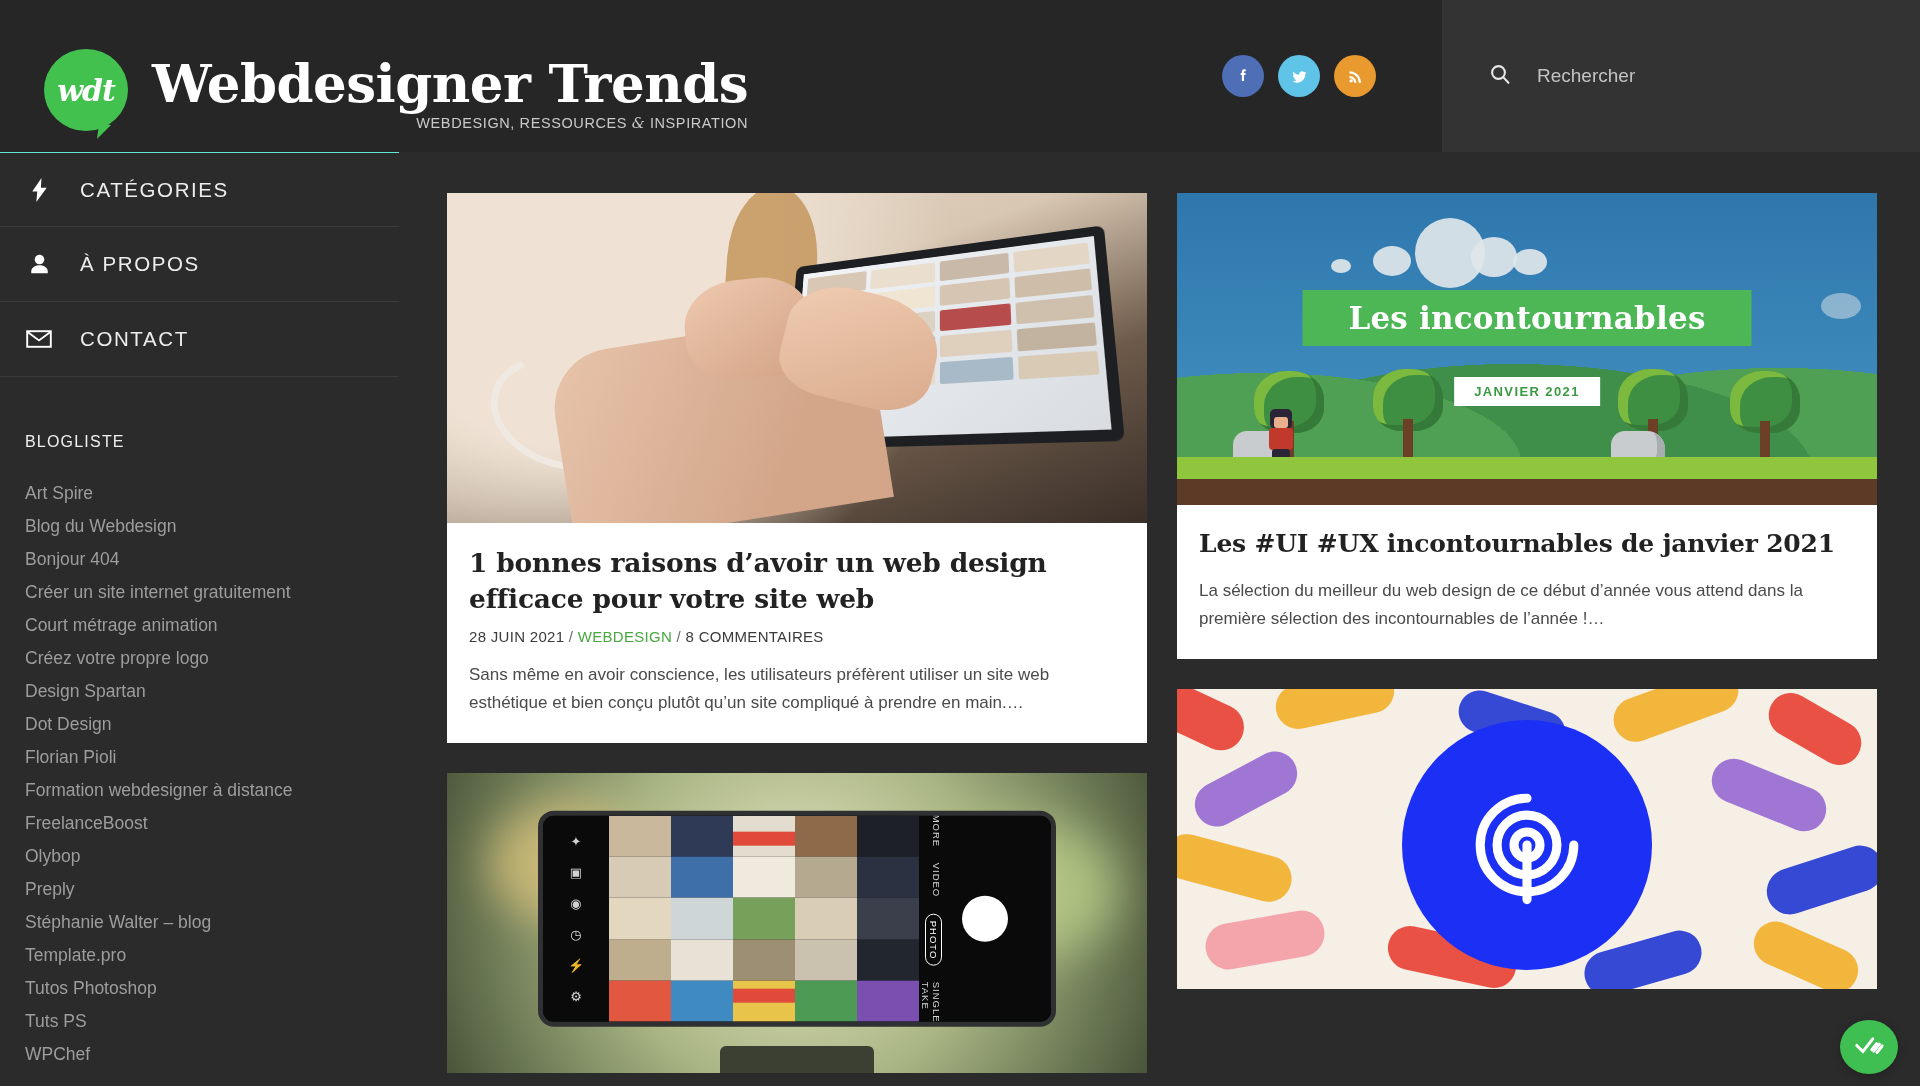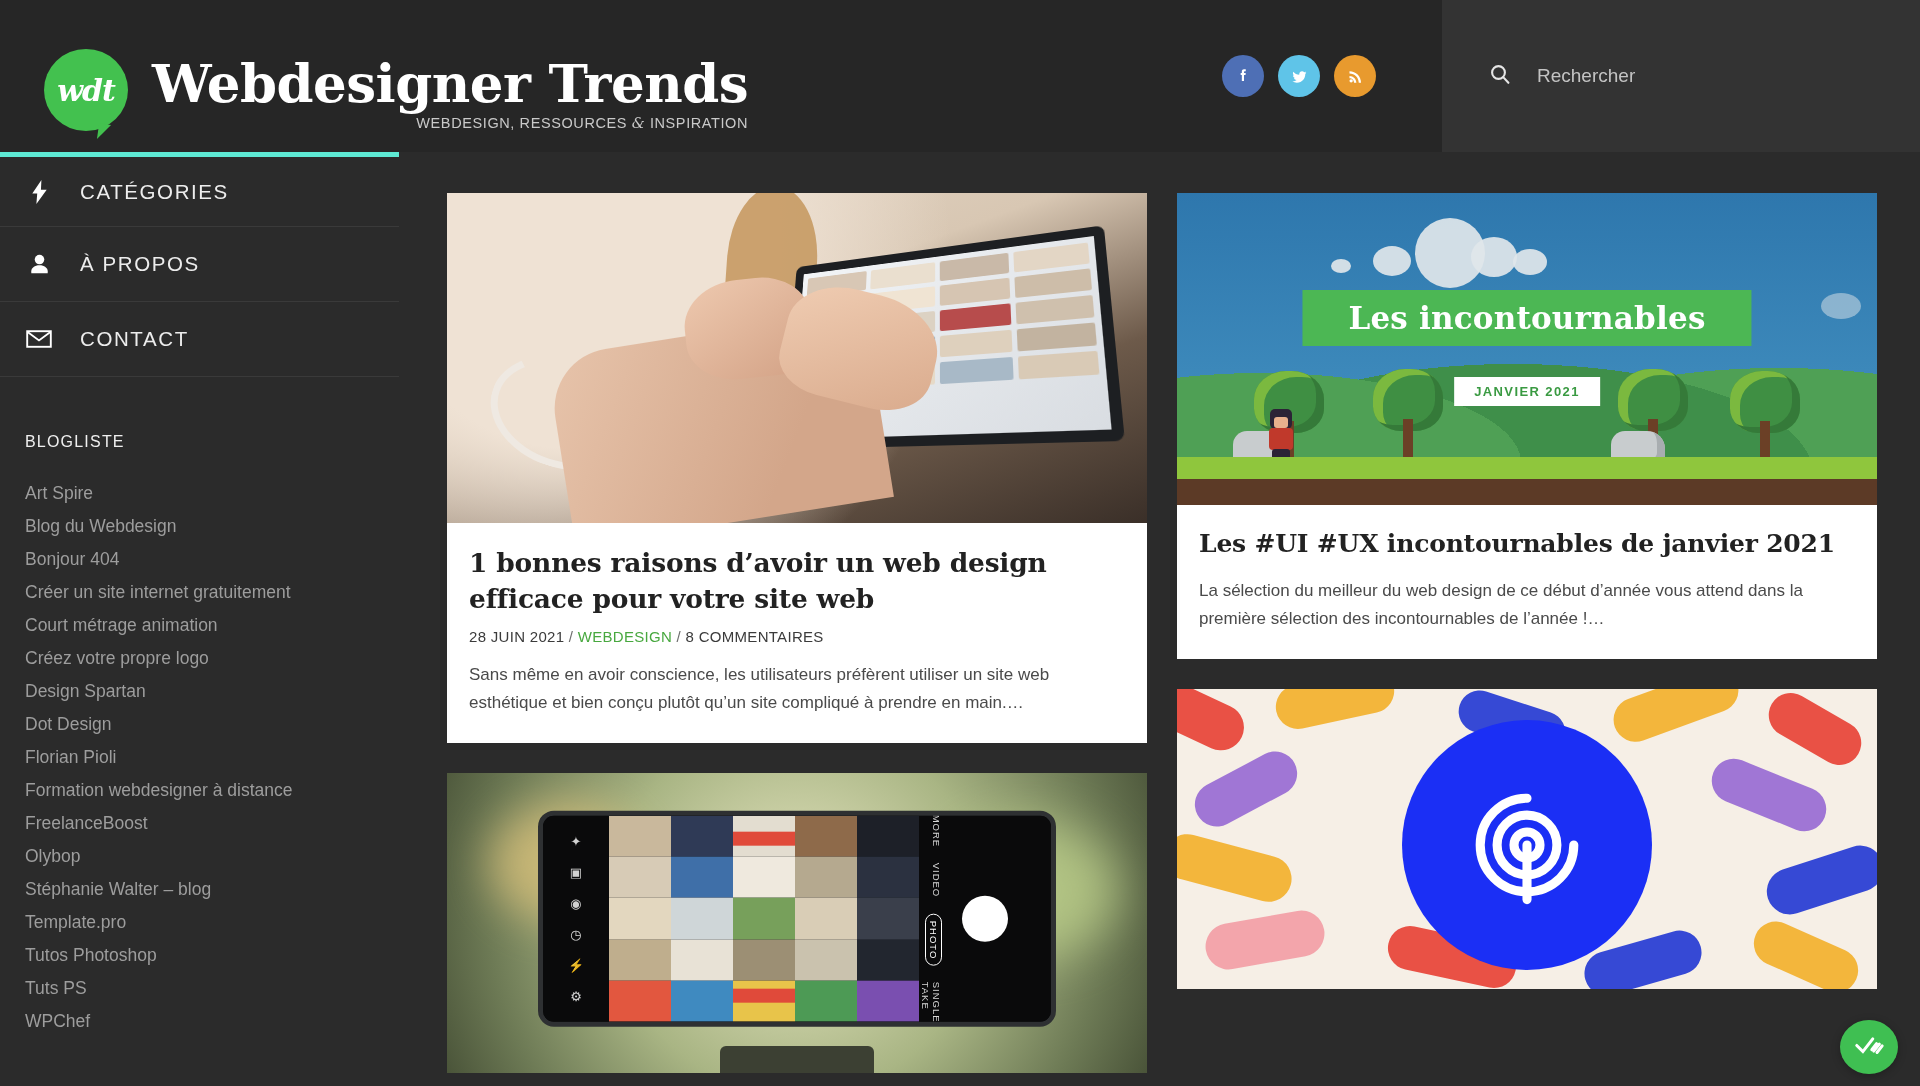--- a/index.html
+++ b/index.html
@@ -114,21 +114,21 @@
     background: #2b2b2b;
     overflow: hidden;
   }
   .nav-item {
     height: 75px;
     display: flex; align-items: center;
     padding-left: 16px;
     border-bottom: 1px solid #3a3a3a;
     cursor: pointer;
   }
-  .nav-item:first-child { border-top: 5px solid #5eead4; }
+  .nav-item:first-child { border-top: 1px solid #5eead4; }
   .nav-icon {
     width: 46px; flex: none;
     display: flex; align-items: center; justify-content: center;
     color: #ffffff;
   }
   .nav-label {
     margin-left: 18px;
     color: #ededed;
     font-size: 20.5px;
     letter-spacing: 1.6px;
@@ -467,20 +467,21 @@
       <li>Bonjour 404</li>
       <li>Créer un site internet gratuitement</li>
       <li>Court métrage animation</li>
       <li>Créez votre propre logo</li>
       <li>Design Spartan</li>
       <li>Dot Design</li>
       <li>Florian Pioli</li>
       <li>Formation webdesigner à distance</li>
       <li>FreelanceBoost</li>
       <li>Olybop</li>
+      <li>Preply</li>
       <li>Stéphanie Walter – blog</li>
       <li>Template.pro</li>
       <li>Tutos Photoshop</li>
       <li>Tuts PS</li>
       <li>WPChef</li>
     </ul>
   </div>
 </aside>
 
 <main class="main">

